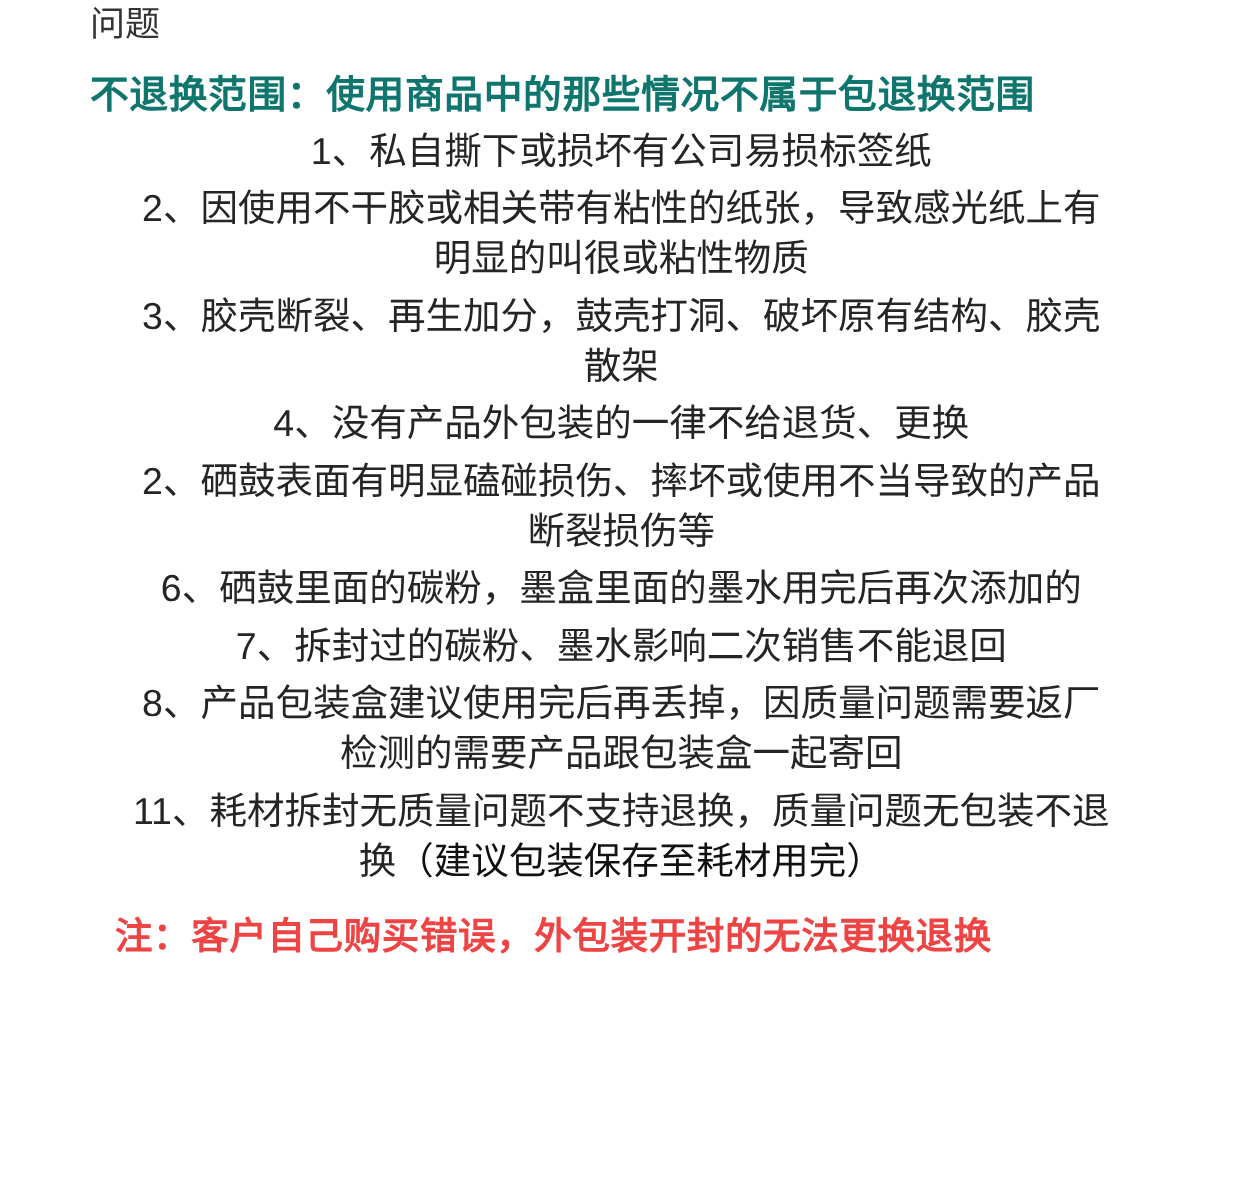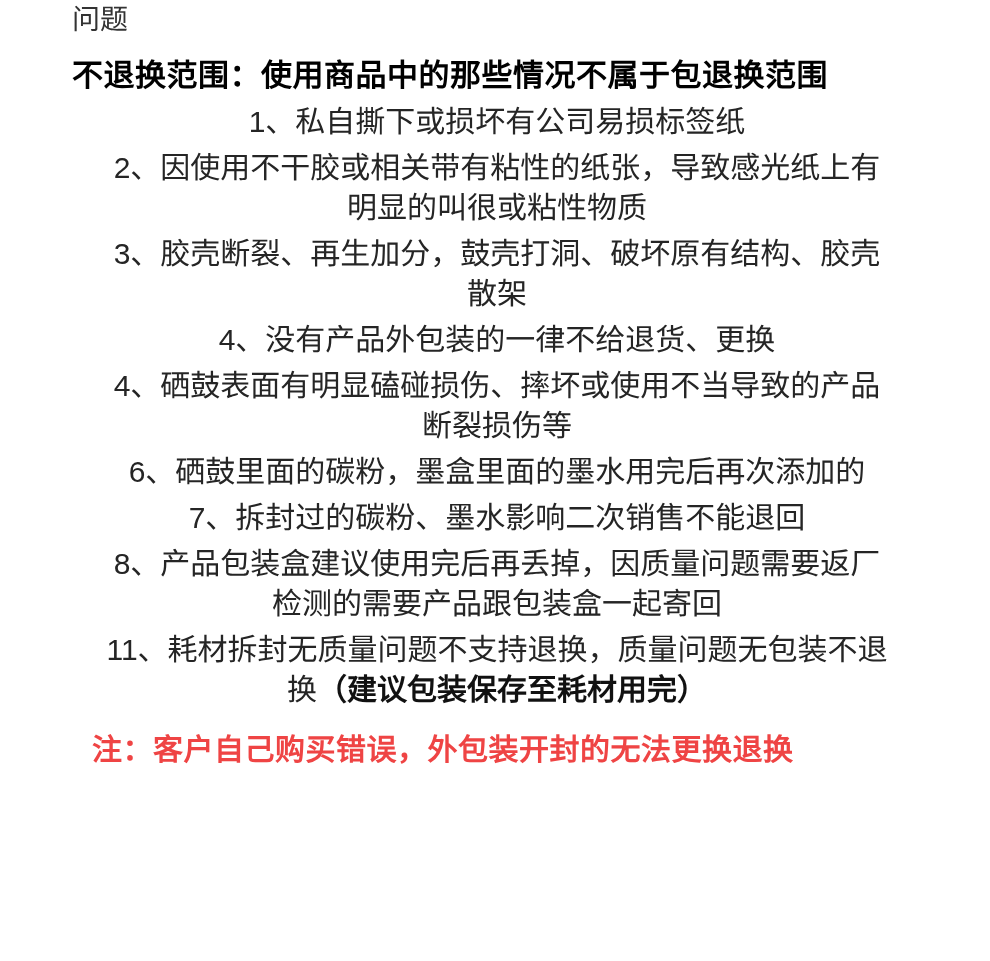--- a/index.html
+++ b/index.html
@@ -25,35 +25,35 @@
     line-height: 36px;
     font-weight: normal;
     color: #333333;
     white-space: pre-wrap;
   }
   .heading {
     margin: 18px 0 0 0;
     font-size: 31px;
     line-height: 40px;
     font-weight: bold;
-    color: #000000;
+    color: #0f766e;
     white-space: pre-wrap;
     letter-spacing: 0.5px;
   }
   .item {
     margin: 6px 0 0 0;
     font-size: 30px;
     line-height: 40px;
     font-weight: normal;
     color: #252525;
     white-space: pre-wrap;
     text-align: center;
   }
   .item .bold-suffix {
-    font-weight: bold;
+    font-weight: normal;
     color: #111111;
   }
   .note {
     margin: 20px 0 0 0;
     padding-left: 20px;
     font-size: 30px;
     line-height: 40px;
     font-weight: bold;
     color: #ef4444;
     white-space: pre-wrap;
@@ -67,21 +67,21 @@
   <h1 class="title">问题</h1>
 
   <h2 class="heading">不退换范围：使用商品中的那些情况不属于包退换范围</h2>
 
   <p class="item">1、私自撕下或损坏有公司易损标签纸</p>
   <p class="item">2、因使用不干胶或相关带有粘性的纸张，导致感光纸上有
 明显的叫很或粘性物质</p>
   <p class="item">3、胶壳断裂、再生加分，鼓壳打洞、破坏原有结构、胶壳
 散架</p>
   <p class="item">4、没有产品外包装的一律不给退货、更换</p>
-  <p class="item">4、硒鼓表面有明显磕碰损伤、摔坏或使用不当导致的产品
+  <p class="item">2、硒鼓表面有明显磕碰损伤、摔坏或使用不当导致的产品
 断裂损伤等</p>
   <p class="item">6、硒鼓里面的碳粉，墨盒里面的墨水用完后再次添加的</p>
   <p class="item">7、拆封过的碳粉、墨水影响二次销售不能退回</p>
   <p class="item">8、产品包装盒建议使用完后再丢掉，因质量问题需要返厂
 检测的需要产品跟包装盒一起寄回</p>
   <p class="item"><span>11、耗材拆封无质量问题不支持退换，质量问题无包装不退
 换</span><span class="bold-suffix">（建议包装保存至耗材用完）</span></p>
 
   <p class="note">注：客户自己购买错误，外包装开封的无法更换退换</p>
 </div>

